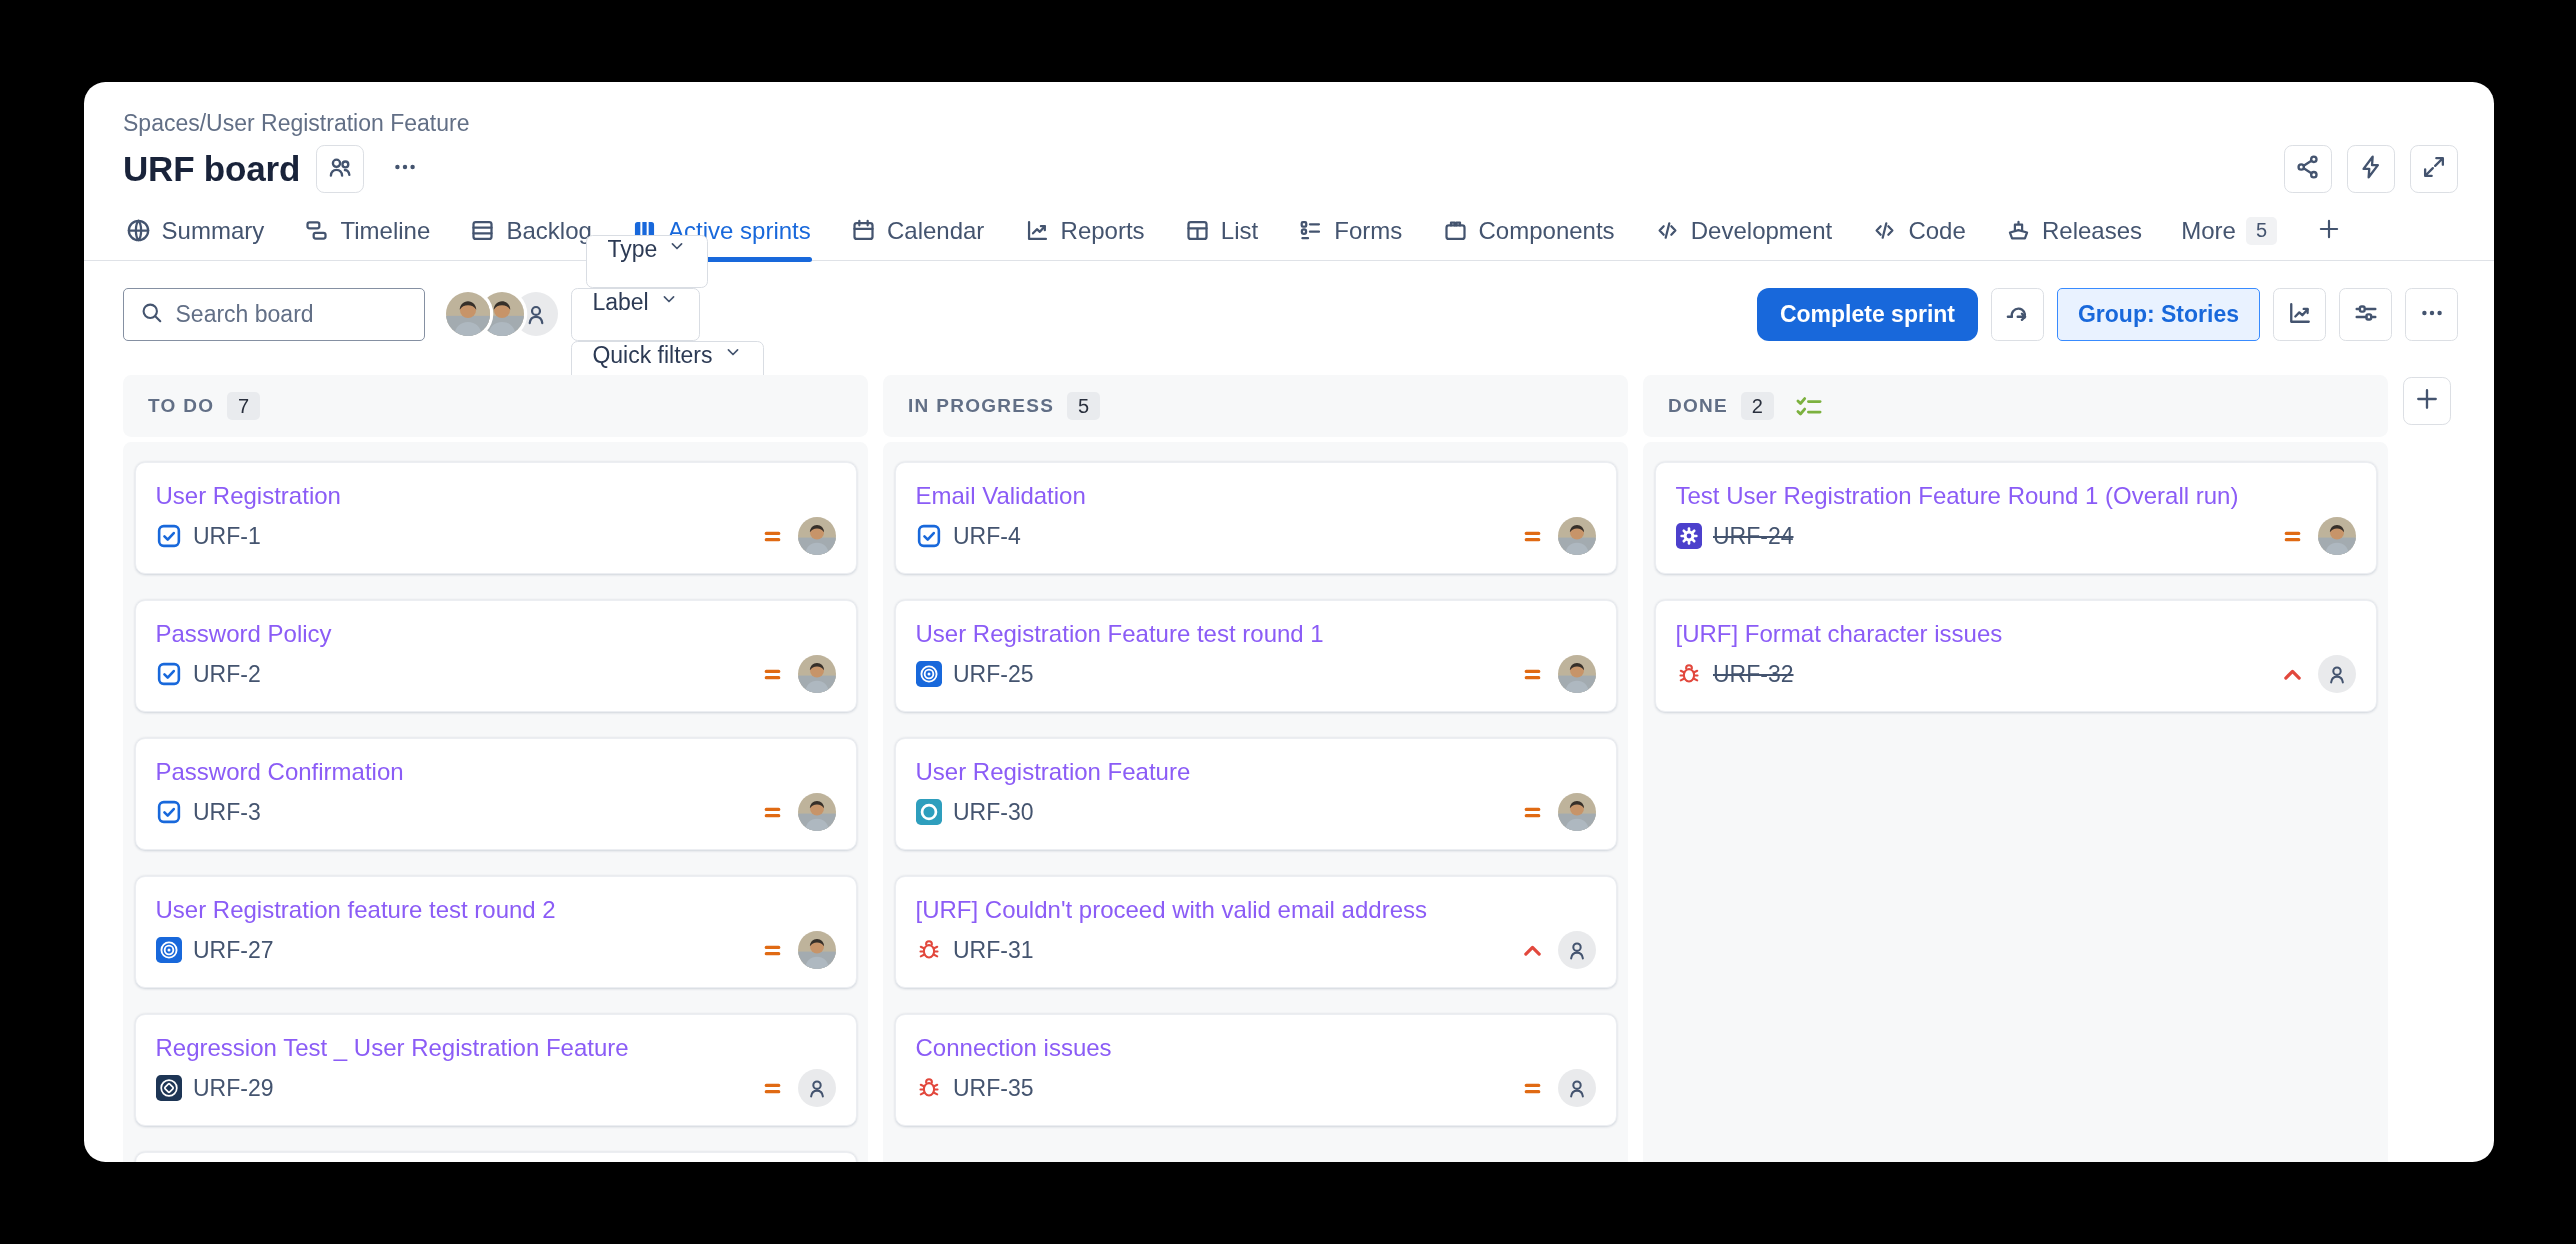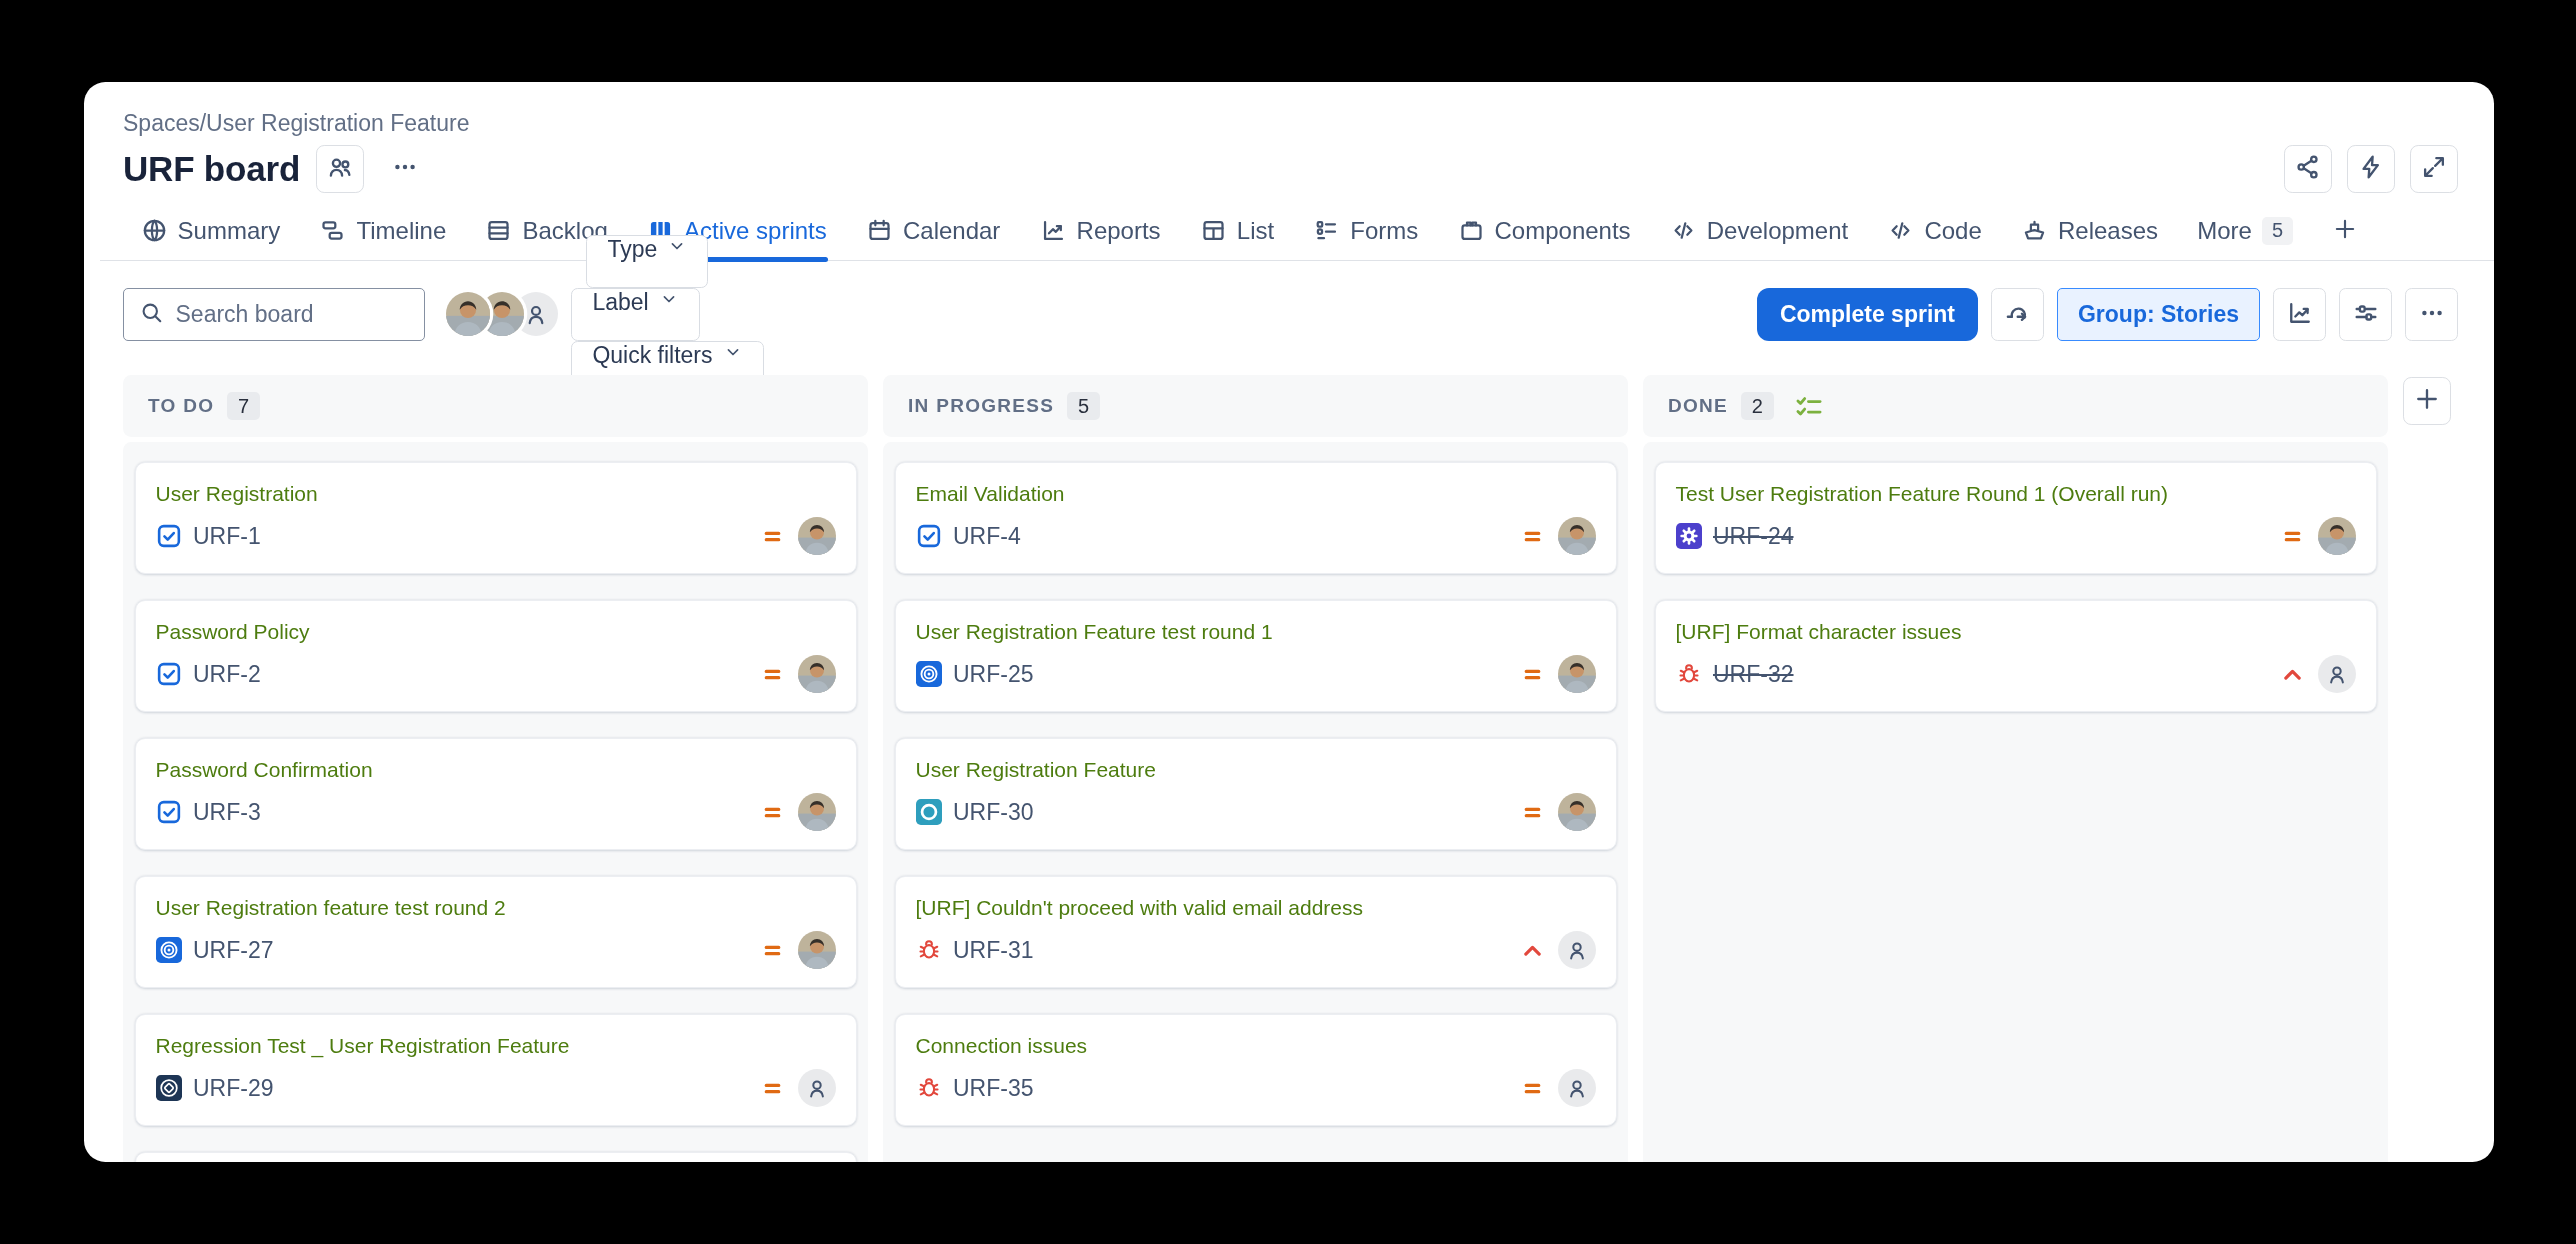--- a/index.html
+++ b/index.html
@@ -22,21 +22,21 @@
               border:1.6px solid #dcdfe4; border-radius:8.2px; width:48px; height:48px;
               color:#44546f; cursor:pointer; }
   .icon-btn.borderless { border-color:transparent; }
   .title-row .icon-btn { margin-left:16.4px; }
   .title-row .spacer { flex:1; }
   .title-row .right-group { display:flex; gap:15px; }
   .title-row .right-group .icon-btn { margin-left:0; }
   .icon-btn svg { width:28px; height:28px; }
 
   
-  .tabs-wrap { position:absolute; left:16px; right:0; top:127px; border-bottom:1.6px solid #dfe2e7;
+  .tabs-wrap { position:absolute; left:0; right:0; top:127px; border-bottom:1.6px solid #dfe2e7;
                padding:0 39px; }
   .tab-bar { display:flex; align-items:flex-end; gap:36px; }
   .tab { position:relative; display:flex; align-items:center; gap:10px; padding:6.6px 1.6px 15px;
          font-size:24px; font-weight:500; color:#44546f; background:none; border:none;
          cursor:pointer; font-family:inherit; white-space:nowrap; }
   .tab svg { width:27px; height:27px; flex:none; }
   .tab.active { color:#1868db; }
   .tab.active::after { content:""; position:absolute; left:0; right:0; bottom:-2.5px; height:5px;
                        border-radius:2.5px; background:#1868db; }
   .tab .tab-badge { background:#f1f2f4; color:#44546f; border-radius:5px; font-size:20px;
@@ -85,21 +85,21 @@
   .col-title { font-size:19px; font-weight:600; letter-spacing:1.3px; color:#626f86; }
   .col-count { margin-left:13px; background:#e9ebee; border-radius:5px; padding:2.5px 10.7px;
                font-size:20px; font-weight:500; color:#292f3d; }
   .col-header .col-icon { margin-left:21.4px; display:flex; }
   .col-header .col-icon svg { width:28px; height:25px; }
   .col-body { margin-top:5px; background:#f7f8f9; border-radius:8.2px 8.2px 0 0; flex:1;
               padding:20px 11.5px 0; overflow:hidden; }
   .card { background:#fff; border:0.8px solid #eceef2; border-radius:10px; height:112px;
           box-shadow:0 0.8px 2.5px rgba(9,30,66,.16); padding:18px 20px; margin-bottom:26px;
           display:flex; flex-direction:column; cursor:pointer; }
-  .card-title { font-size:21px; color:#4d7c0f; line-height:1.25; }
+  .card-title { font-size:24px; color:#8b5cf6; line-height:1.25; }
   .card-bottom { margin-top:auto; display:flex; align-items:center; }
   .type-icon { width:26px; height:26px; flex:none; display:flex; }
   .type-icon svg { width:26px; height:26px; }
   .card-key { margin-left:11.5px; font-size:23px; color:#44546f; }
   .card-key.done { text-decoration:line-through; text-decoration-thickness:1.6px; }
   .card-bottom .sp { flex:1; }
   .pr-icon { width:25px; height:25px; display:flex; margin-right:13px; }
   .pr-icon svg { width:25px; height:25px; }
   .card-avatar { width:38px; height:38px; border-radius:50%; overflow:hidden; flex:none; }
   .card-avatar.gray { background:#e9eaec; display:flex; align-items:center; justify-content:center; }

